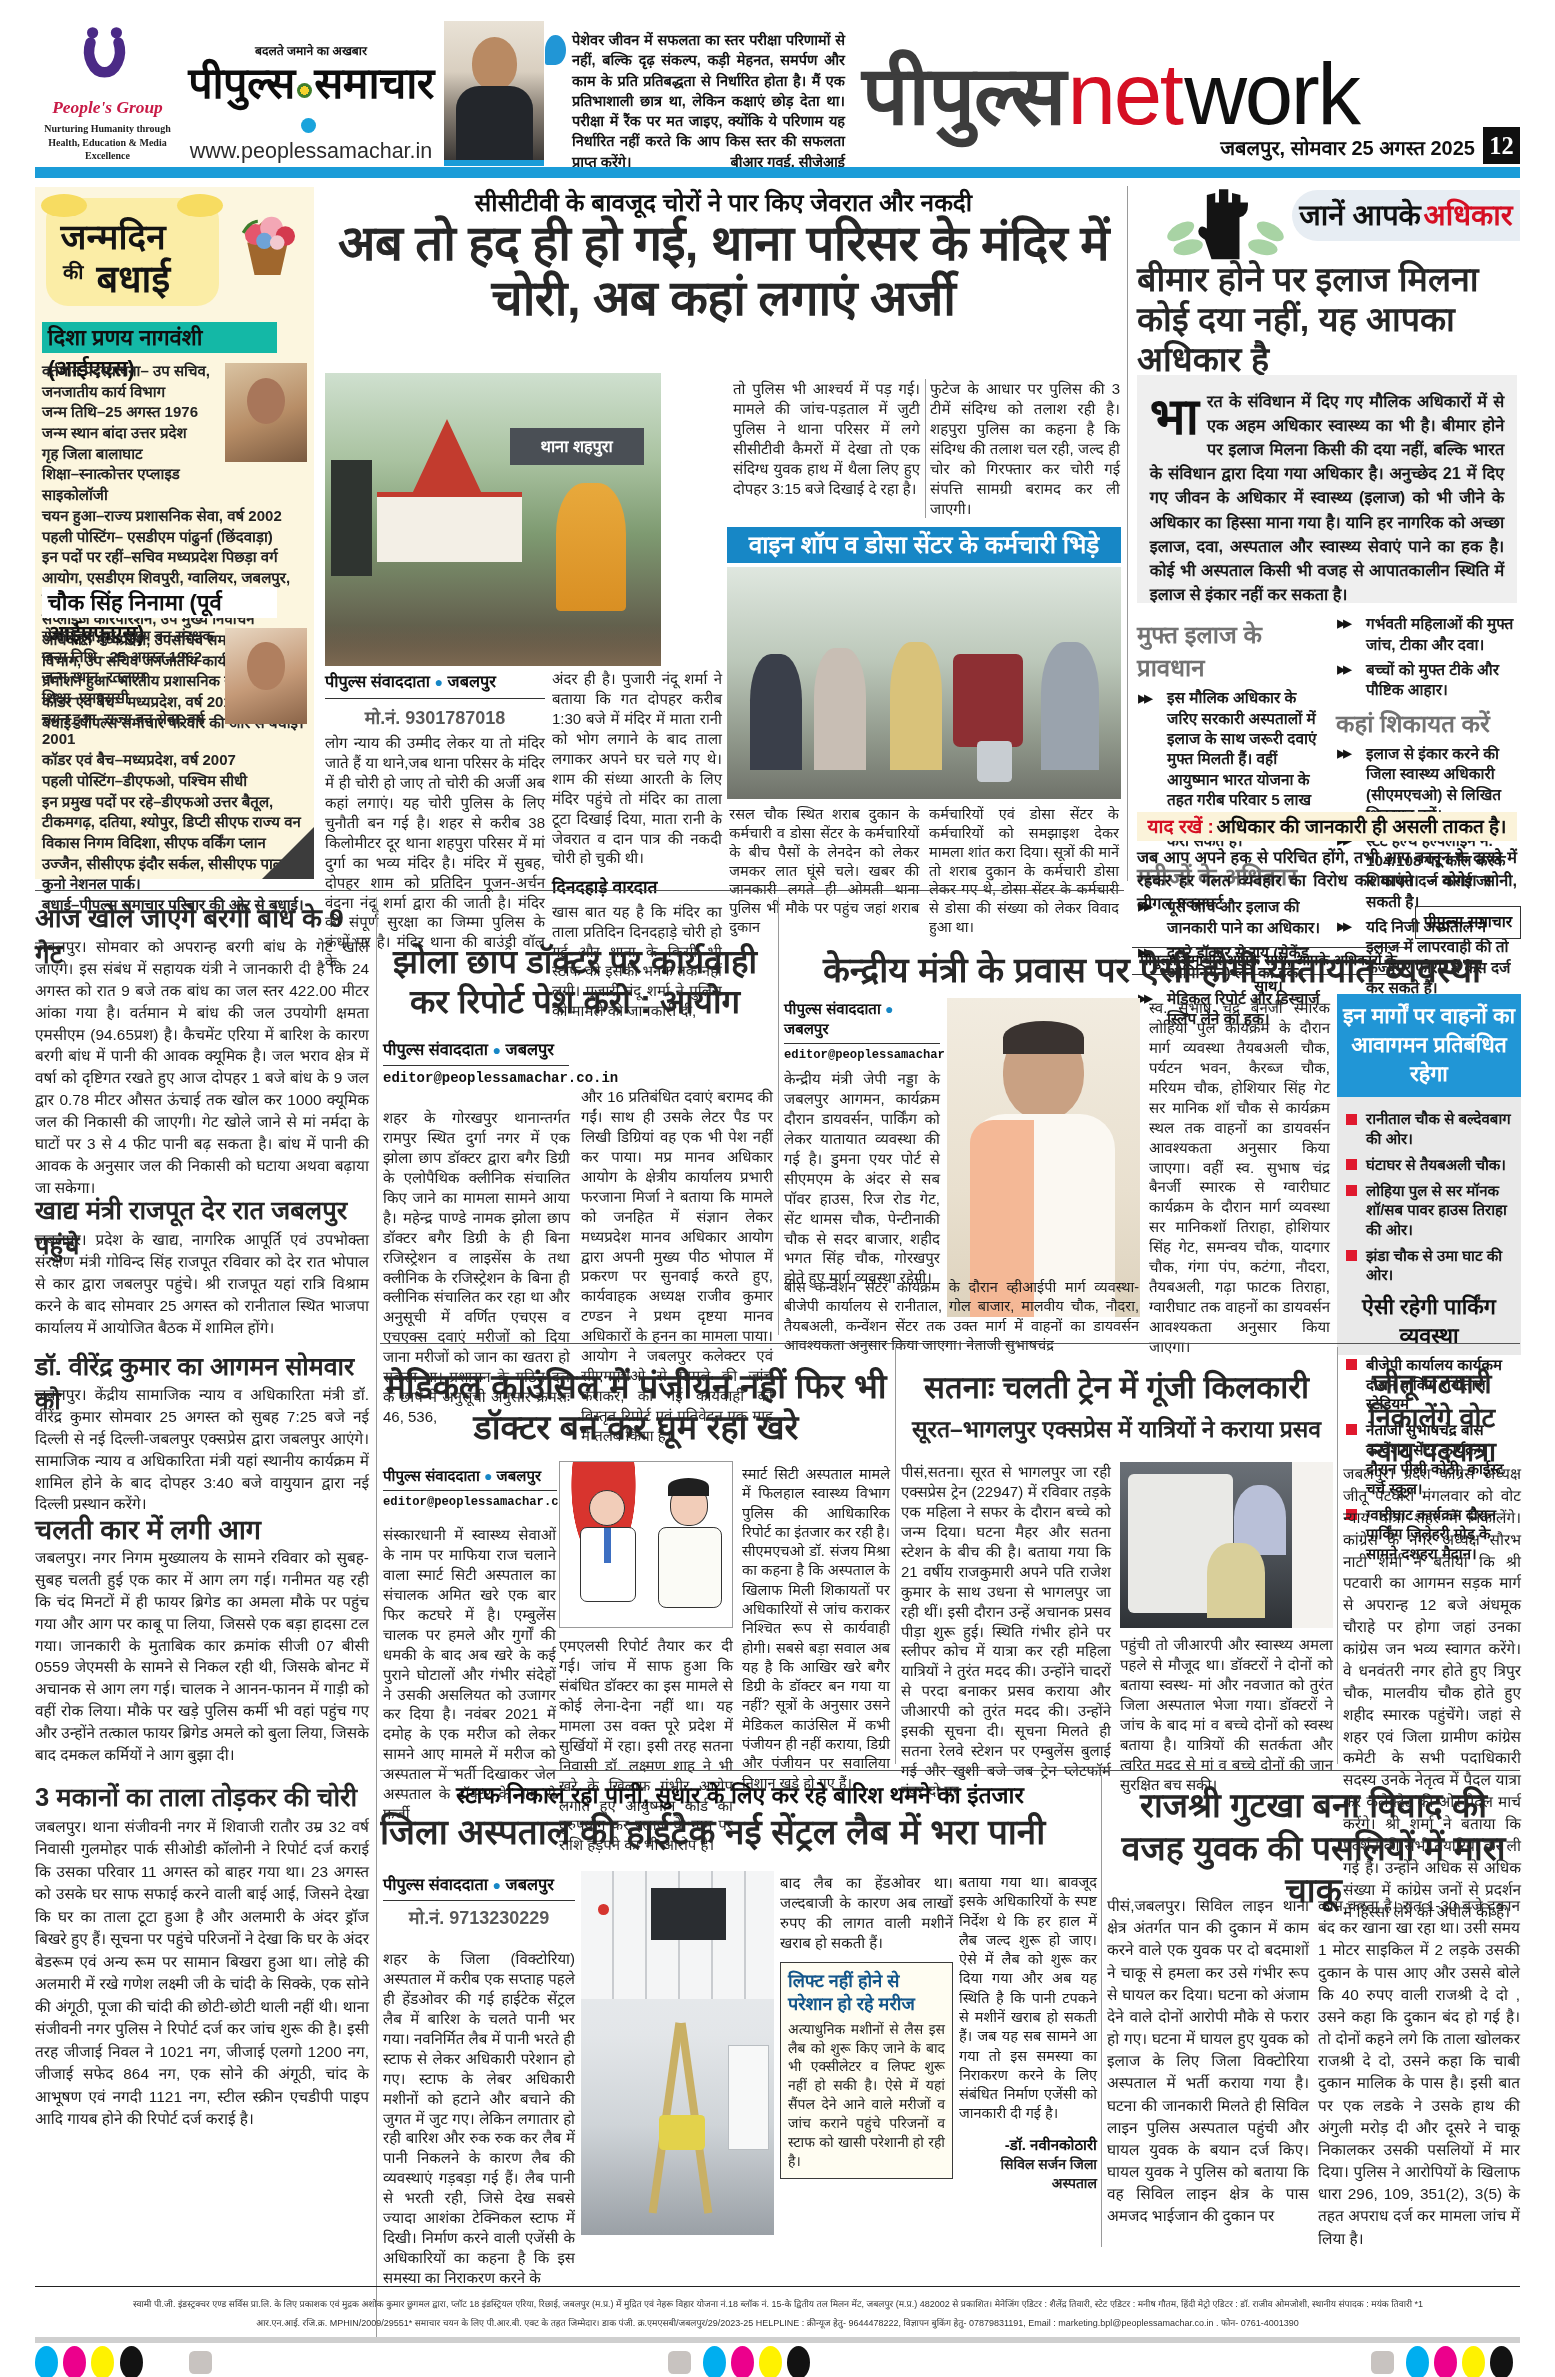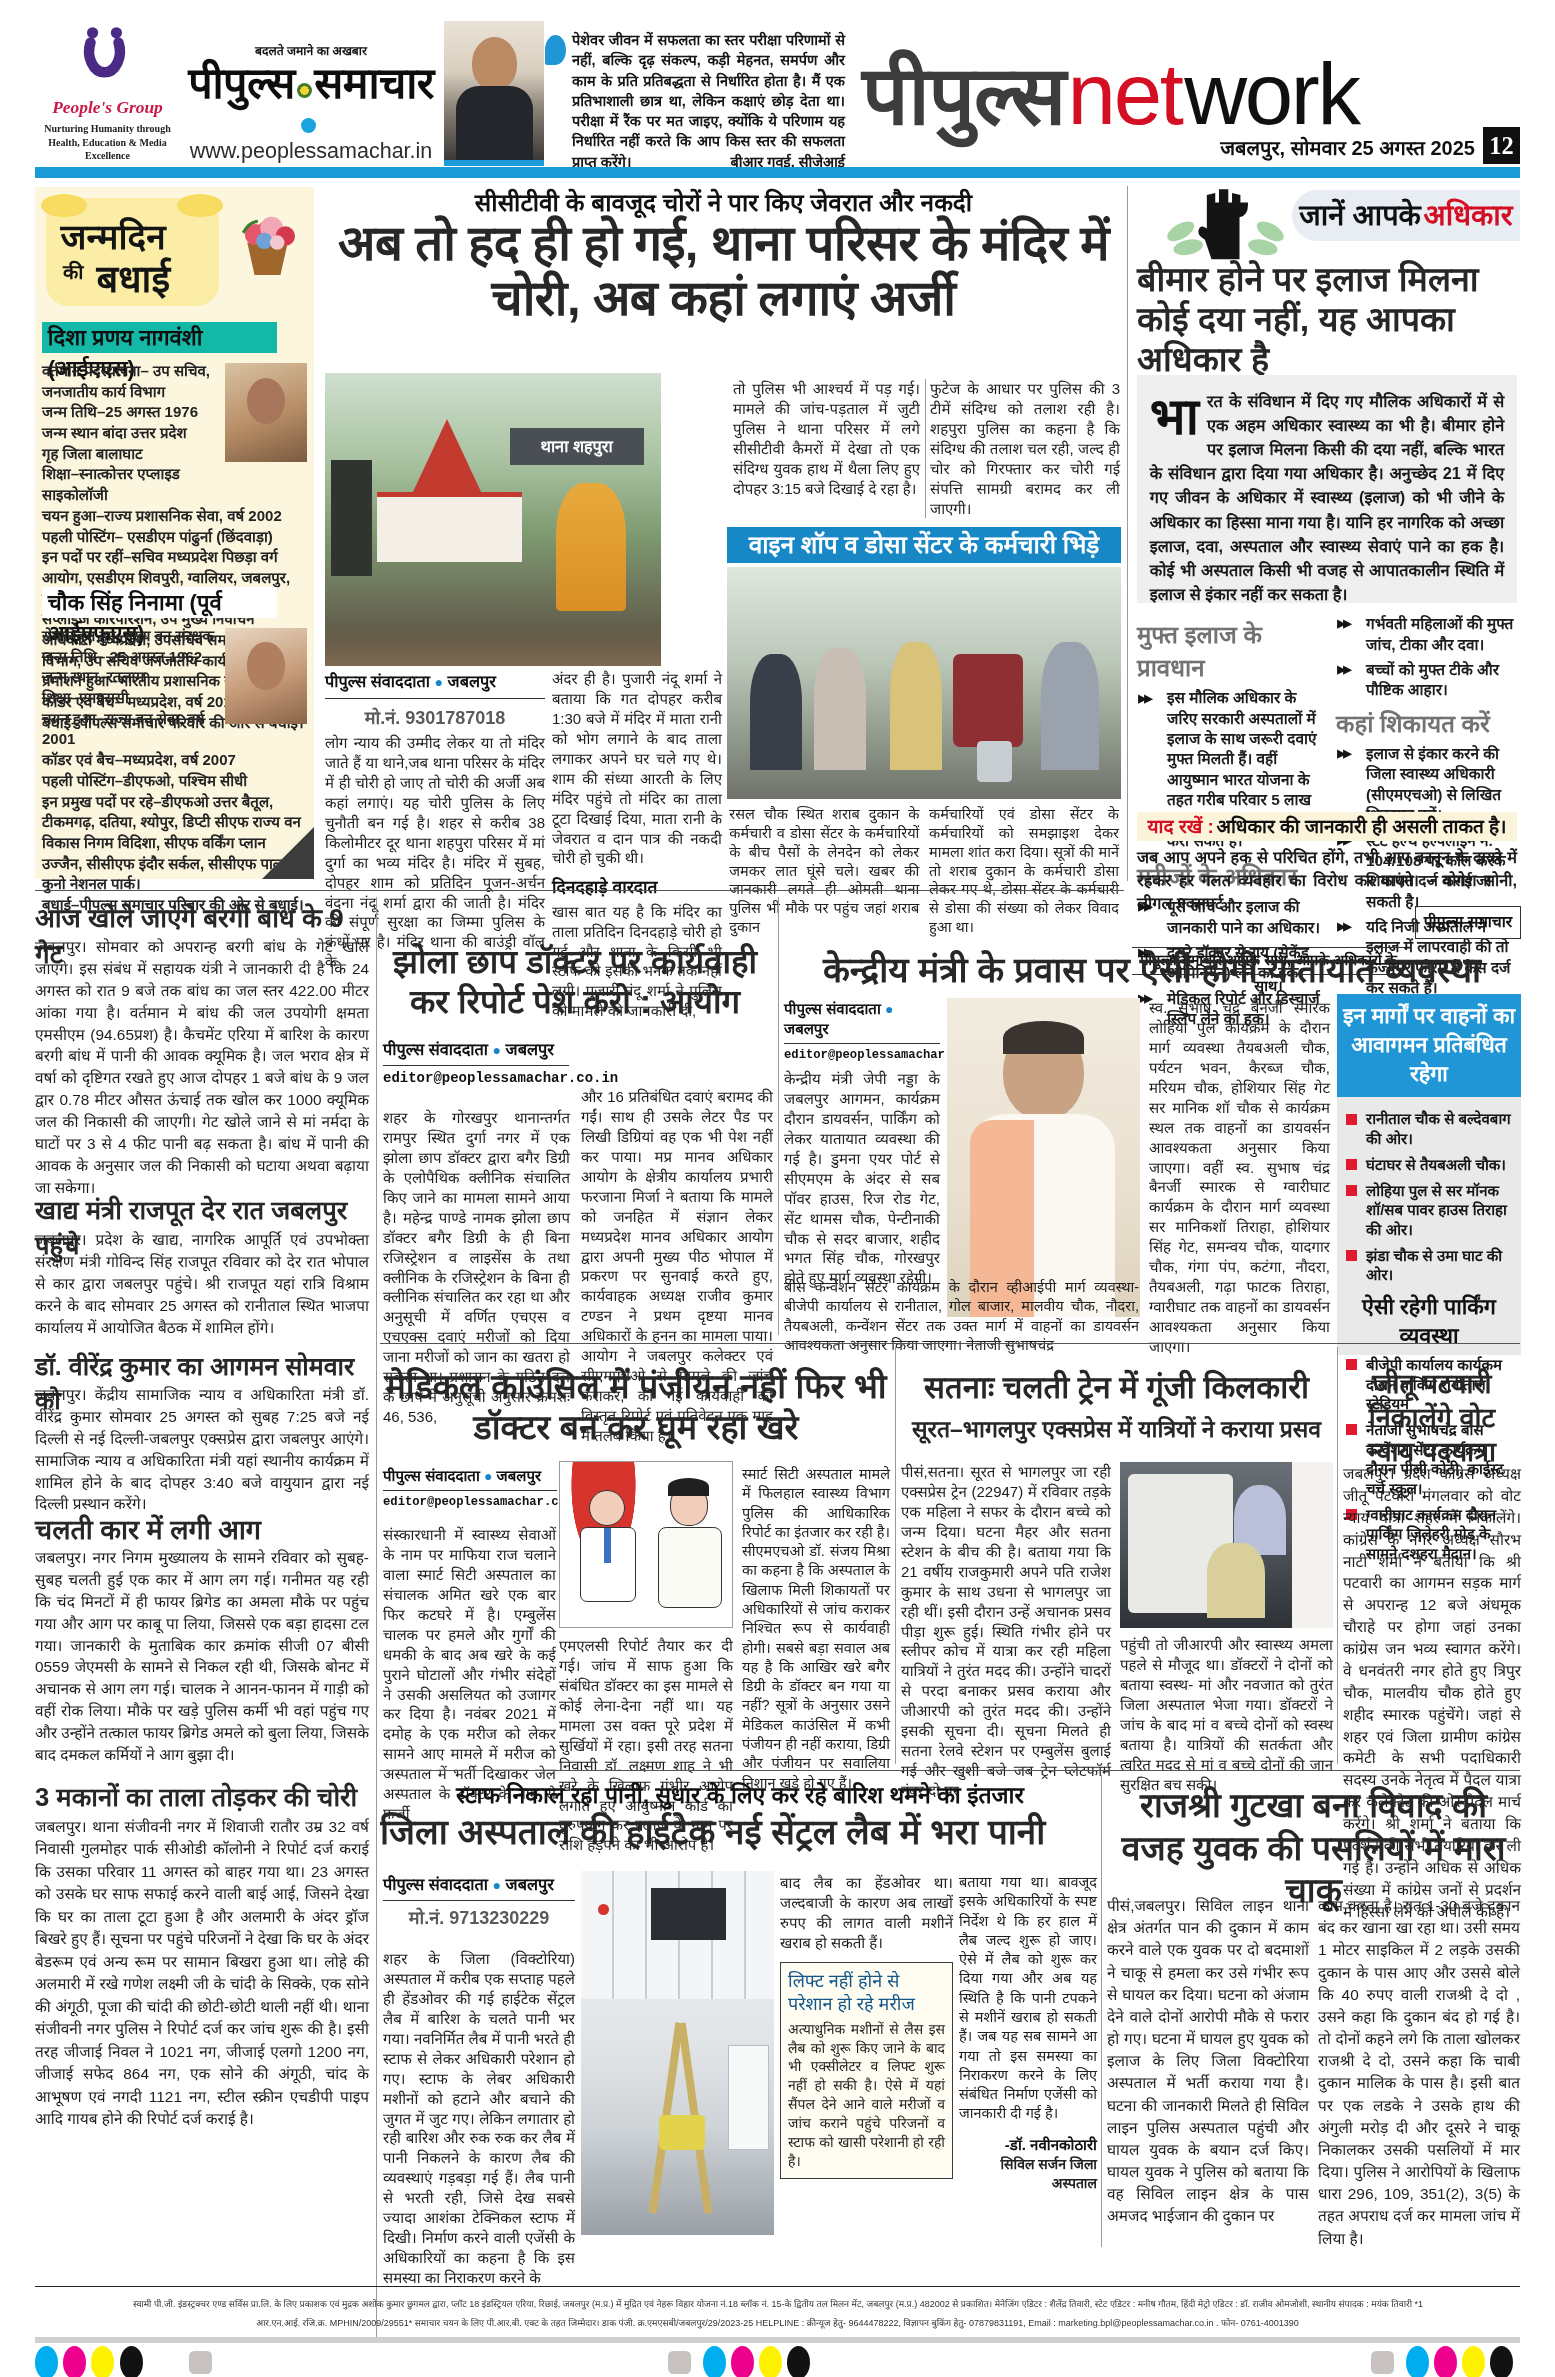--- a/index.html
+++ b/index.html
@@ -339,21 +339,21 @@
     <div class="abs" style="left:17.4px;top:33px;width:10.5px;height:10.5px;border-radius:50%;background:#d5352f;"></div>
     <div class="abs" style="left:81px;top:151px;width:8.1px;height:192px;background:#c9b065;transform:rotate(8deg);"></div>
     <div class="abs" style="left:110px;top:151px;width:8.1px;height:192px;background:#c9b065;transform:rotate(-8deg);"></div>
     <div class="abs" style="left:78px;top:244px;width:46px;height:35px;background:#e3d24b;border-radius:4.6px;"></div>
     <div class="abs" style="right:4.6px;top:174px;width:41px;height:105px;background:#f7f8f8;border:1.2px solid #b9bec2;"></div>
   </div>
   <div class="abs j bt" style="left:383px;top:1949px;width:192px;height:297px;">शहर के जिला (विक्टोरिया) अस्पताल में करीब एक सप्ताह पहले ही हेंडओवर की गई हाईटेक सेंट्रल लैब में बारिश के चलते पानी भर गया। नवनिर्मित लैब में पानी भरते ही स्टाफ से लेकर अधिकारी परेशान हो गए। स्टाफ के लेबर अधिकारी मशीनों को हटाने और बचाने की जुगत में जुट गए। लेकिन लगातार हो रही बारिश और रुक रुक कर लैब में पानी निकलने के कारण लैब की व्यवस्थाएं गड़बड़ा गई हैं। लैब पानी से भरती रही, जिसे देख सबसे ज्यादा आशंका टेक्निकल स्टाफ में दिखी। निर्माण करने वाली एजेंसी के अधिकारियों का कहना है कि इस समस्या का निराकरण करने के</div>
   <div class="abs" style="left:780px;top:1873px;width:173px;height:372px;">
     <div class="j bt">बाद लैब का हेंडओवर था। जल्दबाजी के कारण अब लाखों रुपए की लागत वाली मशीनें खराब हो सकती हैं।</div>
     <div style="border:1.7px solid #3a3a3a;background:#fffdf2;padding:7px;margin-top:9.3px;">
-      <div style="font-size:18px;font-weight:400;color:#13568a;line-height:1.25;margin-bottom:4.6px;">लिफ्ट नहीं होने से परेशान हो रहे मरीज</div>
+      <div style="font-size:18px;font-weight:700;color:#13568a;line-height:1.25;margin-bottom:4.6px;">लिफ्ट नहीं होने से परेशान हो रहे मरीज</div>
       <div class="j" style="font-size:14px;line-height:1.35;color:#1d1d1d;">अत्याधुनिक मशीनों से लैस इस लैब को शुरू किए जाने के बाद भी एक्सीलेटर व लिफ्ट शुरू नहीं हो सकी है। ऐसे में यहां सैंपल देने आने वाले मरीजों व जांच कराने पहुंचे परिजनों व स्टाफ को खासी परेशानी हो रही है।</div>
     </div>
   </div>
   <div class="abs" style="left:959px;top:1873px;width:138px;height:372px;">
     <div class="j bt" style="font-size:14.5px;">बताया गया था। बावजूद इसके अधिकारियों के स्पष्ट निर्देश थे कि हर हाल में लैब जल्द शुरू हो जाए। ऐसे में लैब को शुरू कर दिया गया और अब यह स्थिति है कि पानी टपकने से मशीनें खराब हो सकती हैं। जब यह सब सामने आ गया तो इस समस्या का निराकरण करने के लिए संबंधित निर्माण एजेंसी को जानकारी दी गई है।</div>
     <div style="text-align:right;font-size:15px;font-weight:800;margin-top:10.5px;color:#111;">-डॉ. नवीनकोठारी</div>
     <div style="text-align:right;font-size:14px;font-weight:700;color:#222;">सिविल सर्जन जिला अस्पताल</div>
   </div>
 
   <div class="abs rule" style="left:1101px;top:1775px;width:0.6px;height:472px;"></div>

